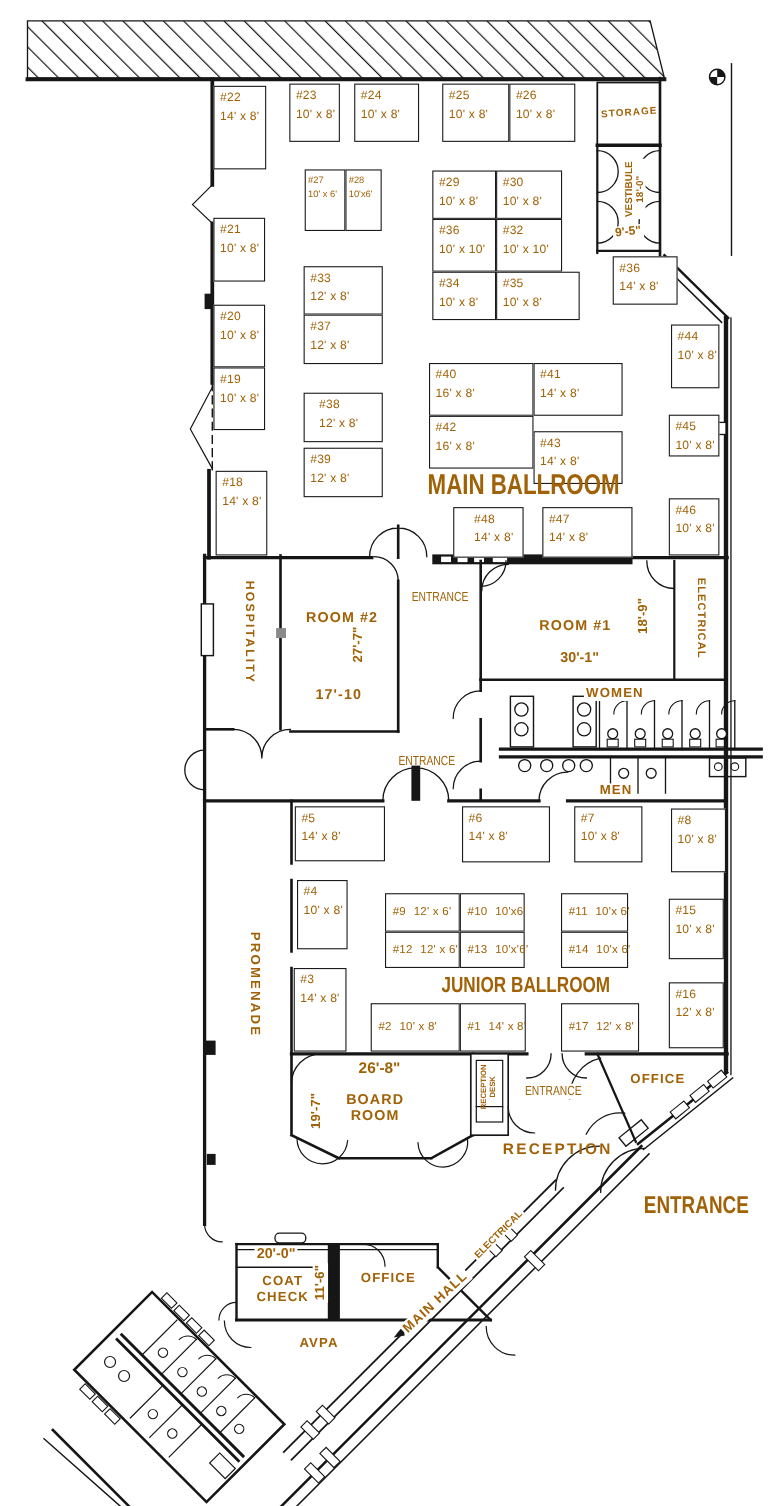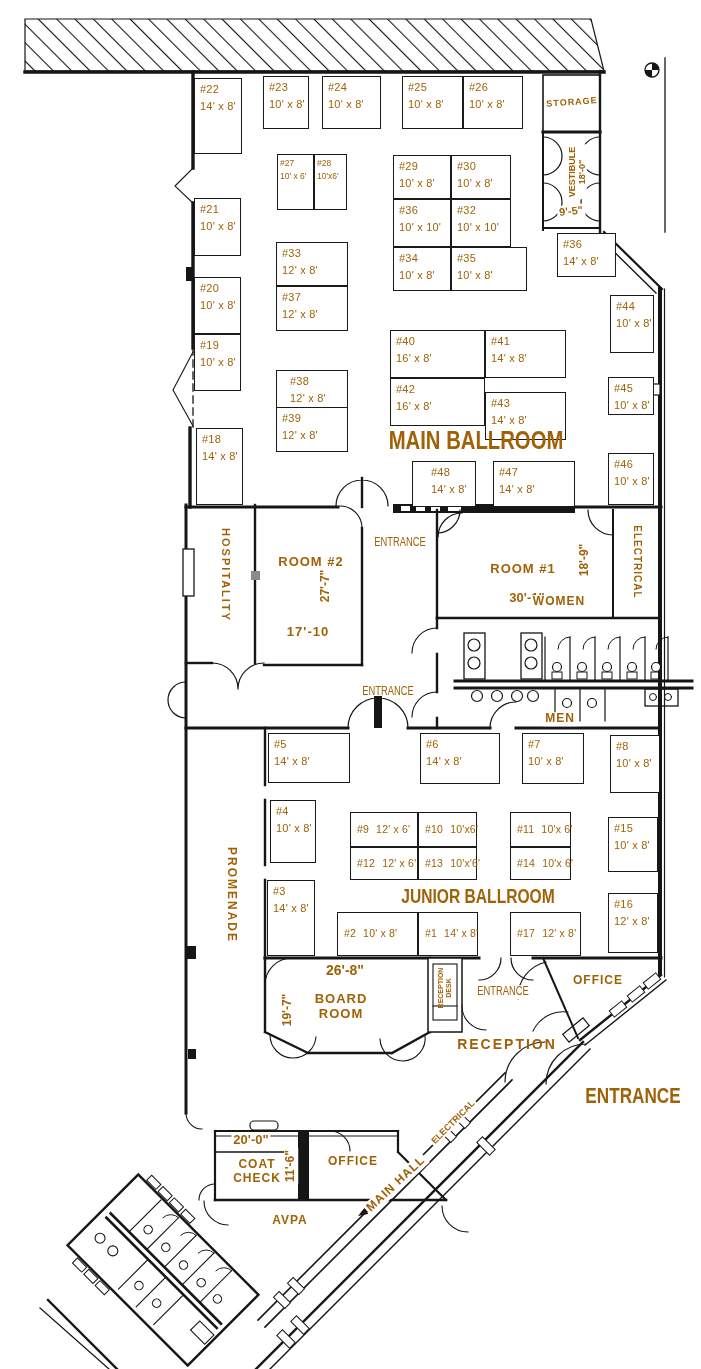--- a/index.html
+++ b/index.html
@@ -305,21 +305,21 @@
       <div><span>10' x 8'</span></div>
     </div>
     <div class="booth" style="left: 194px; top: 334px; width: 47px; height: 57px;">
       <div><span>#19</span></div>
       <div><span>10' x 8'</span></div>
     </div>
     <div class="booth" style="left: 196px; top: 428px; width: 47px; height: 77px;">
       <div><span>#18</span></div>
       <div><span>14' x 8'</span></div>
     </div>
-    <div class="booth" style="left: 276px; top: 370px; width: 72px; height: 45px; padding-left: 13px;">
+    <div class="booth" style="left: 276px; top: 357px; width: 72px; height: 45px; padding-left: 13px;">
       <div><span>#38</span></div>
       <div><span>12' x 8'</span></div>
     </div>
     <div class="booth" style="left: 276px; top: 407px; width: 72px; height: 45px;">
       <div><span>#39</span></div>
       <div><span>12' x 8'</span></div>
     </div>
     <div class="booth" style="left: 390px; top: 330px; width: 95px; height: 48px;">
       <div><span>#40</span></div>
       <div><span>16' x 8'</span></div>
@@ -435,21 +435,21 @@
     <div class="plabel bg" style="left: 571px; top: 211px; font-size: 11px; font-weight: bold; letter-spacing: 0px; transform: translate(-50%, -50%) rotate(-6deg);"><div>9'-5"</div></div>
     <div class="plabel" style="left: 226px; top: 575px; font-size: 11px; font-weight: bold; letter-spacing: 2px; transform: translate(-50%, -50%) rotate(90deg);"><div>HOSPITALITY</div></div>
     <div class="plabel" style="left: 311px; top: 562px; font-size: 13px; font-weight: bold; letter-spacing: 1px; transform: translate(-50%, -50%) rotate(0deg);"><div>ROOM #2</div></div>
     <div class="plabel" style="left: 326px; top: 586px; font-size: 12px; font-weight: bold; letter-spacing: 0px; transform: translate(-50%, -50%) rotate(-90deg);"><div>27'-7"</div></div>
     <div class="plabel" style="left: 308px; top: 632px; font-size: 13px; font-weight: bold; letter-spacing: 1px; transform: translate(-50%, -50%) rotate(0deg);"><div>17'-10</div></div>
     <div class="plabel" style="left: 400px; top: 543px; font-size: 12px; font-weight: normal; letter-spacing: 0px; transform: translate(-50%, -50%) rotate(0deg) scaleX(0.78);"><div>ENTRANCE</div></div>
     <div class="plabel" style="left: 523px; top: 569px; font-size: 13px; font-weight: bold; letter-spacing: 1px; transform: translate(-50%, -50%) rotate(0deg);"><div>ROOM #1</div></div>
     <div class="plabel" style="left: 527px; top: 598px; font-size: 13px; font-weight: bold; letter-spacing: 0px; transform: translate(-50%, -50%) rotate(0deg);"><div>30'-1"</div></div>
     <div class="plabel" style="left: 585px; top: 560px; font-size: 12px; font-weight: bold; letter-spacing: 0px; transform: translate(-50%, -50%) rotate(-90deg);"><div>18'-9"</div></div>
     <div class="plabel" style="left: 637px; top: 562px; font-size: 10px; font-weight: bold; letter-spacing: 1px; transform: translate(-50%, -50%) rotate(90deg);"><div>ELECTRICAL</div></div>
-    <div class="plabel bg" style="left: 559px; top: 602px; font-size: 12px; font-weight: bold; letter-spacing: 1px; transform: translate(-50%, -50%) rotate(0deg); text-align: right;"><div>WOMEN</div></div>
+    <div class="plabel bg" style="left: 559px; top: 630px; font-size: 12px; font-weight: bold; letter-spacing: 1px; transform: translate(-50%, -50%) rotate(0deg); text-align: right;"><div>WOMEN</div></div>
     <div class="plabel bg" style="left: 560px; top: 719px; font-size: 12px; font-weight: bold; letter-spacing: 1px; transform: translate(-50%, -50%) rotate(0deg);"><div>MEN</div></div>
     <div class="plabel" style="left: 388px; top: 692px; font-size: 12px; font-weight: normal; letter-spacing: 0px; transform: translate(-50%, -50%) rotate(0deg) scaleX(0.78);"><div>ENTRANCE</div></div>
     <div class="plabel" style="left: 231px; top: 895px; font-size: 12px; font-weight: bold; letter-spacing: 2px; transform: translate(-50%, -50%) rotate(90deg);"><div>PROMENADE</div></div>
     <div class="plabel" style="left: 345px; top: 971px; font-size: 14px; font-weight: bold; letter-spacing: 0px; transform: translate(-50%, -50%) rotate(0deg);"><div>26'-8"</div></div>
     <div class="plabel" style="left: 341px; top: 1007px; font-size: 13px; font-weight: bold; letter-spacing: 1px; transform: translate(-50%, -50%) rotate(0deg);"><div>BOARD</div><div>ROOM</div></div>
     <div class="plabel" style="left: 288px; top: 1010px; font-size: 12px; font-weight: bold; letter-spacing: 0px; transform: translate(-50%, -50%) rotate(-90deg);"><div>19'-7"</div></div>
     <div class="plabel" style="left: 445px; top: 988px; font-size: 7px; font-weight: bold; letter-spacing: 0px; transform: translate(-50%, -50%) rotate(-90deg);"><div>RECEPTION</div><div>DESK</div></div>
     <div class="plabel bg" style="left: 503px; top: 992px; font-size: 12px; font-weight: normal; letter-spacing: 0px; transform: translate(-50%, -50%) rotate(0deg) scaleX(0.78);"><div>ENTRANCE</div></div>
     <div class="plabel" style="left: 507px; top: 1045px; font-size: 14px; font-weight: bold; letter-spacing: 2px; transform: translate(-50%, -50%) rotate(0deg);"><div>RECEPTION</div></div>
     <div class="plabel" style="left: 598px; top: 981px; font-size: 12px; font-weight: bold; letter-spacing: 1px; transform: translate(-50%, -50%) rotate(0deg);"><div>OFFICE</div></div>

